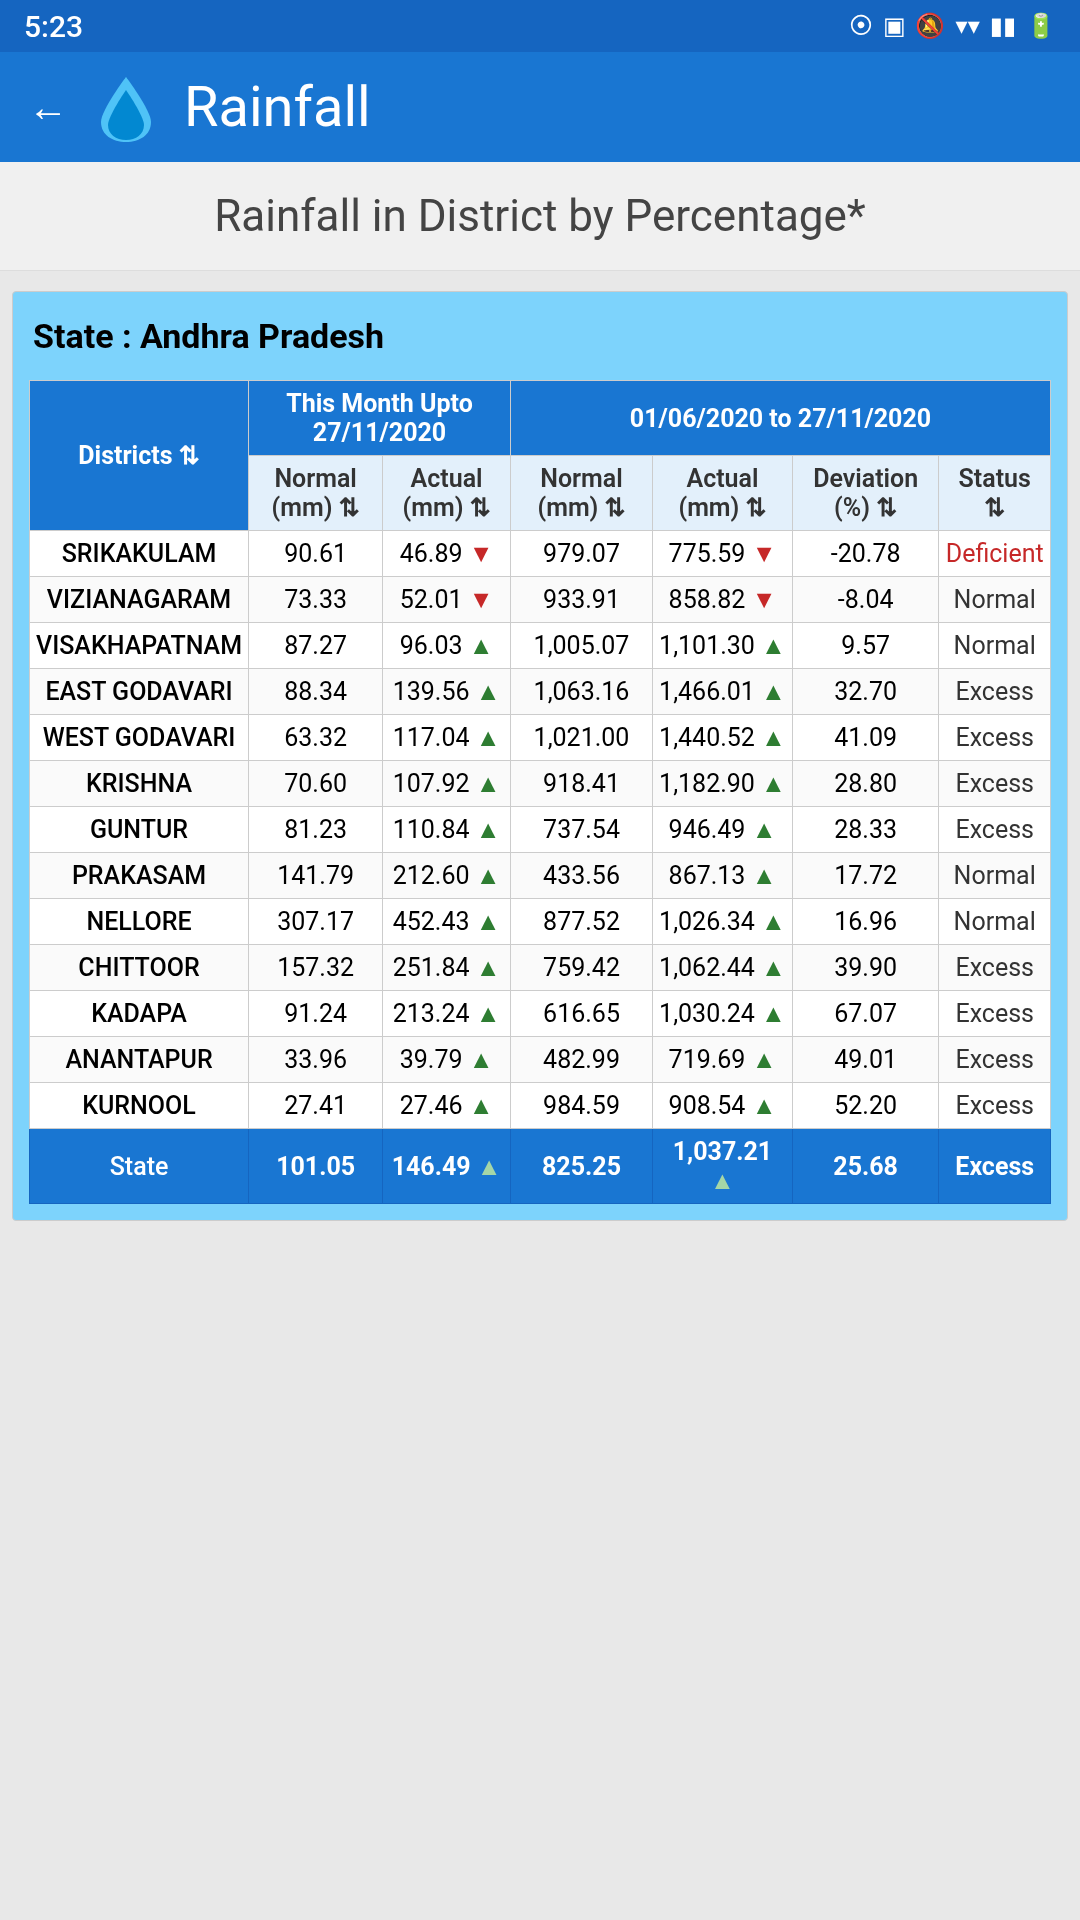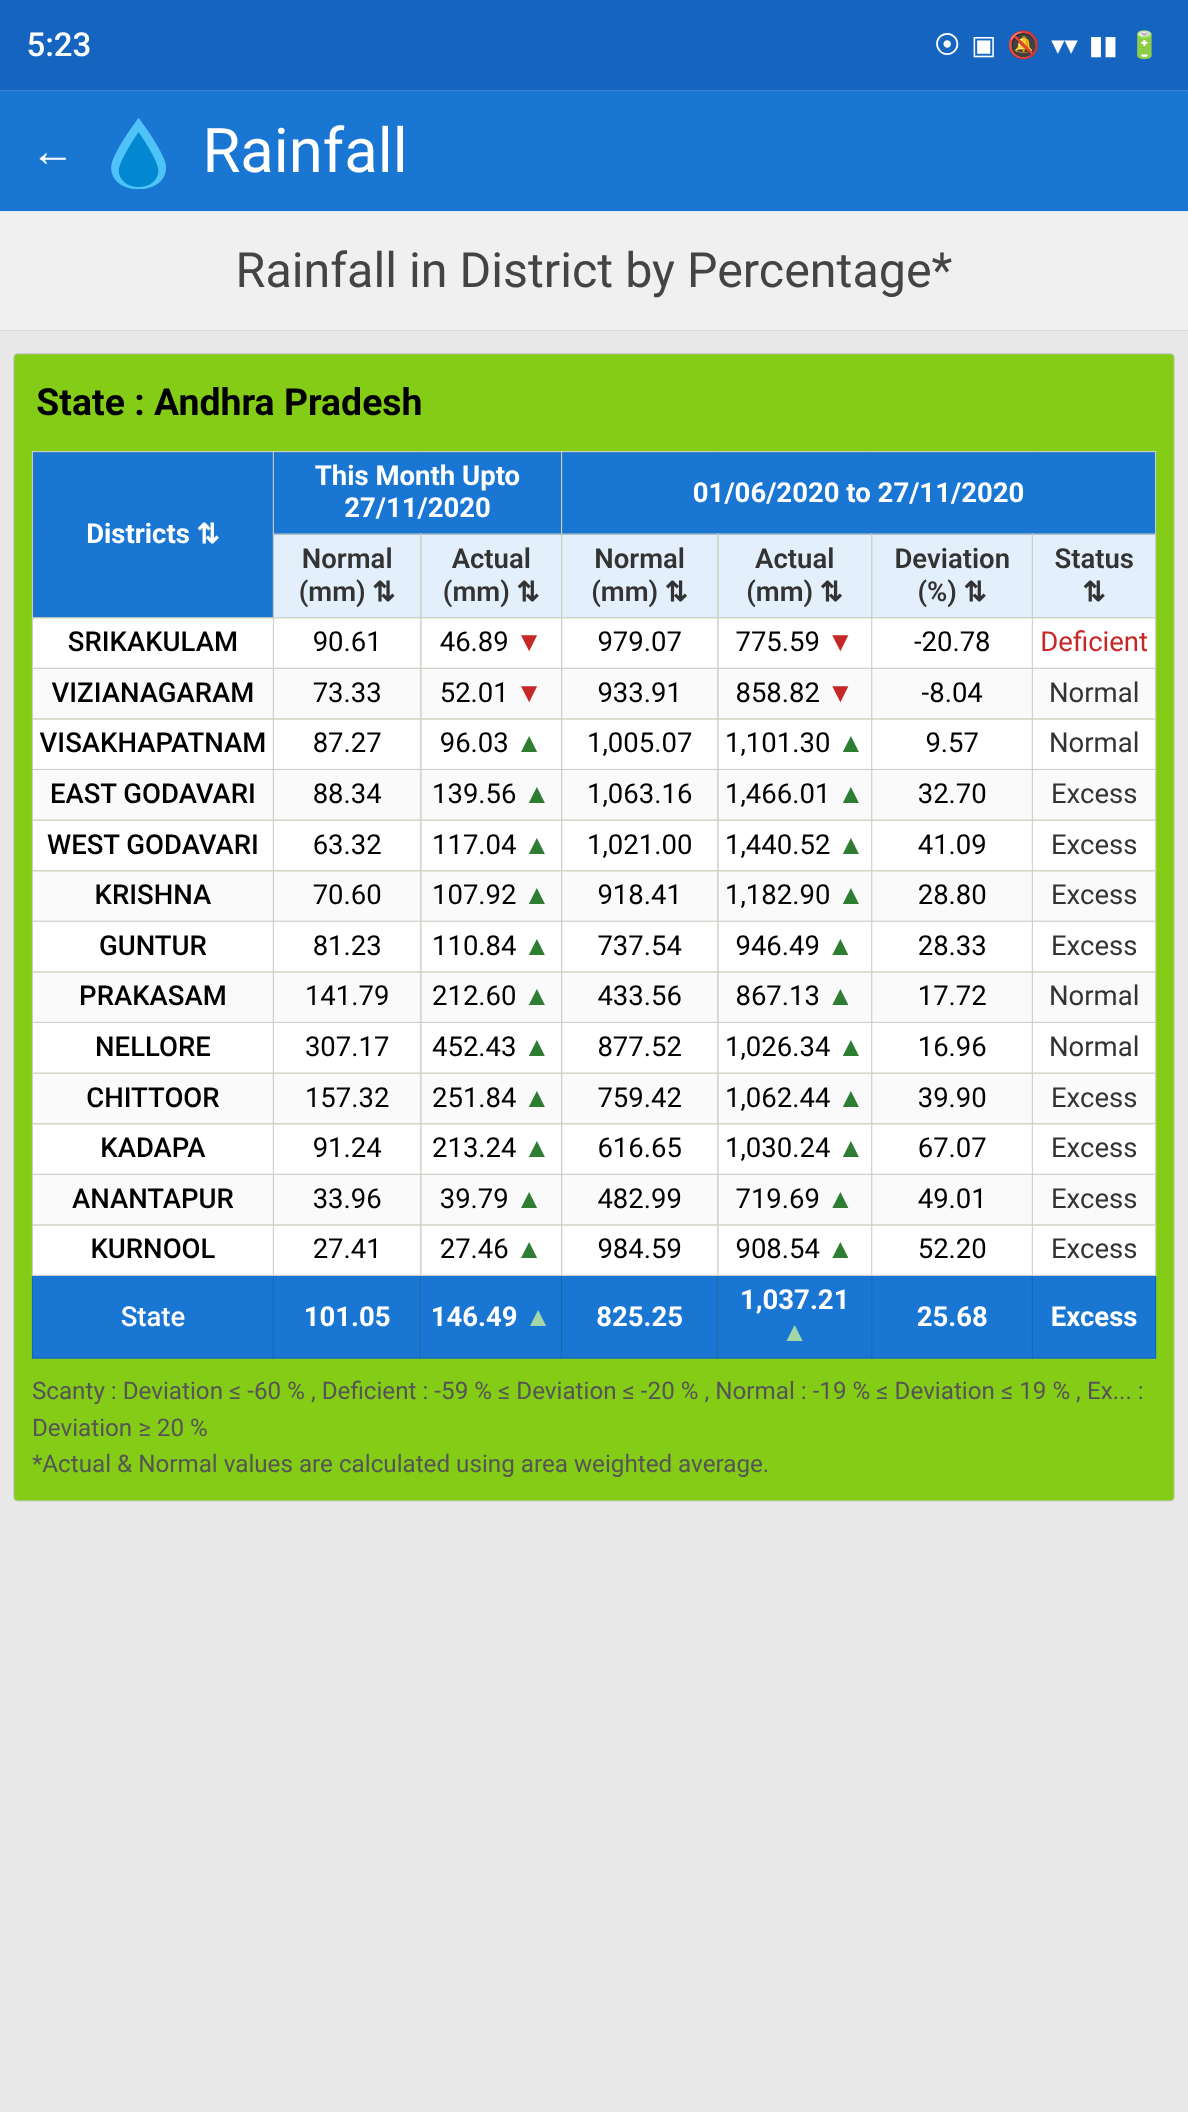--- a/index.html
+++ b/index.html
@@ -13,21 +13,21 @@
     }
 
     
     .status-bar {
       background: #1565c0;
       color: white;
       display: flex;
       justify-content: space-between;
       align-items: center;
       padding: 10px 24px;
-      height: 82px;
+      height: 52px;
     }
     .status-bar-time { font-size: 30px; font-weight: 500; }
     .status-bar-icons { display: flex; align-items: center; gap: 10px; font-size: 24px; }
 
     
     .app-bar {
       background: #1976d2;
       color: white;
       display: flex;
       align-items: center;
@@ -47,21 +47,21 @@
       background: #f0f0f0;
       text-align: center;
       padding: 28px 20px;
       font-size: 44px;
       color: #444;
       border-bottom: 1px solid #ddd;
     }
 
     
     .content {
-      background: #84cc16;
+      background: #7dd3fc;
       margin: 20px 12px;
       border: 1px solid #ccc;
       border-radius: 4px;
       padding: 16px;
     }
 
     .state-label {
       font-size: 34px;
       font-weight: 400;
       margin-bottom: 16px;
@@ -325,17 +325,13 @@
     <td>101.05</td>
     <td>146.49 <span style="color:#a5d6a7">▲</span></td>
     <td>825.25</td>
     <td>1,037.21 <span style="color:#a5d6a7">▲</span></td>
     <td>25.68</td>
     <td>Excess</td>
   </tr>
       </tbody>
   </table>
 
-  <div class="footnote">
-    <div>Scanty : Deviation ≤ -60 % ,    Deficient : -59 % ≤ Deviation ≤ -20 % ,    Normal : -19 % ≤ Deviation ≤ 19 % ,    Ex... : Deviation ≥ 20 %</div>
-    <div>*Actual &amp; Normal values are calculated using area weighted average.</div>
-  </div>
 </div>
 
 </body></html>

